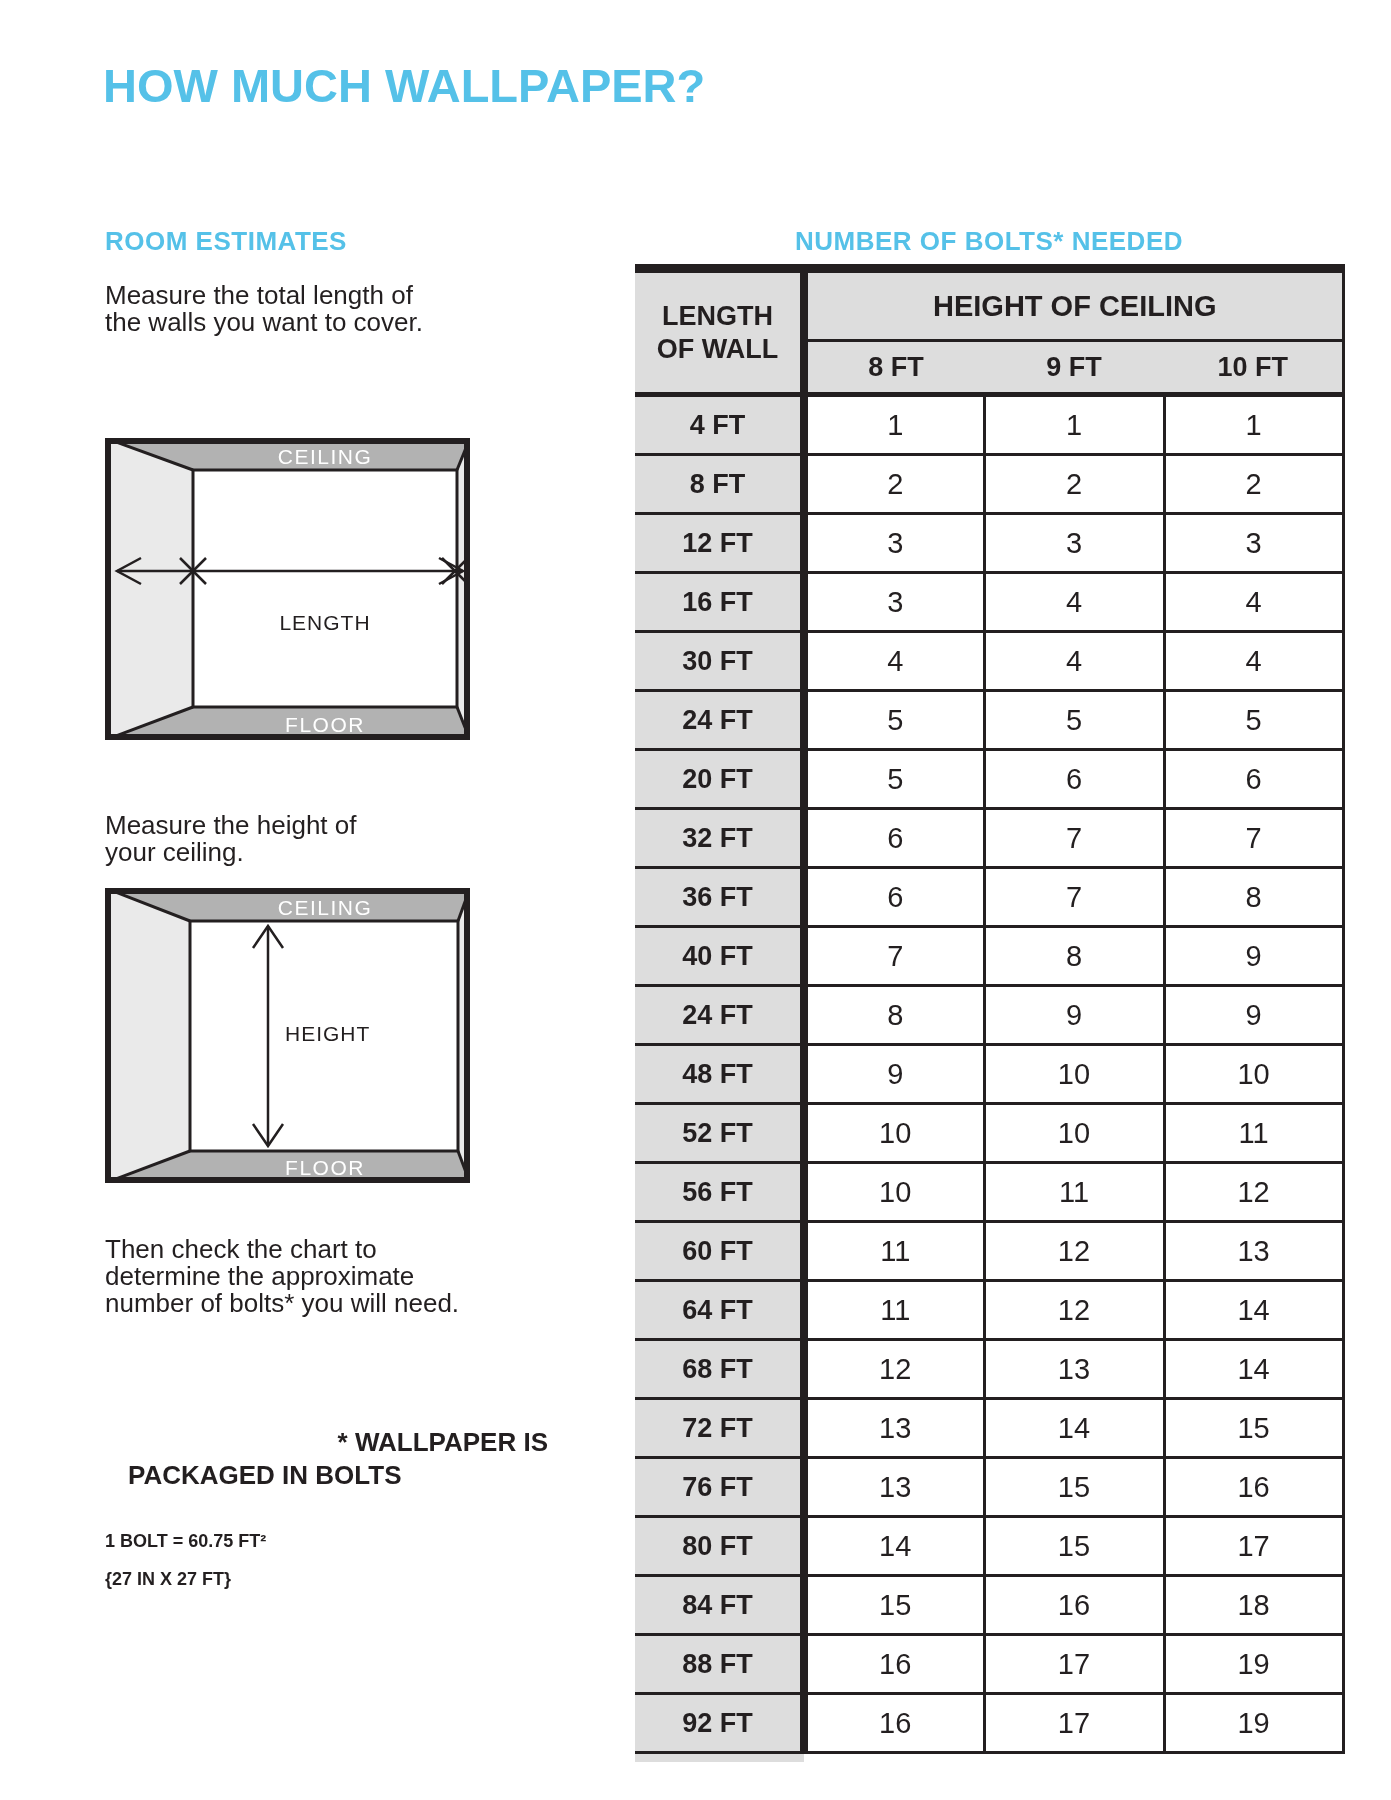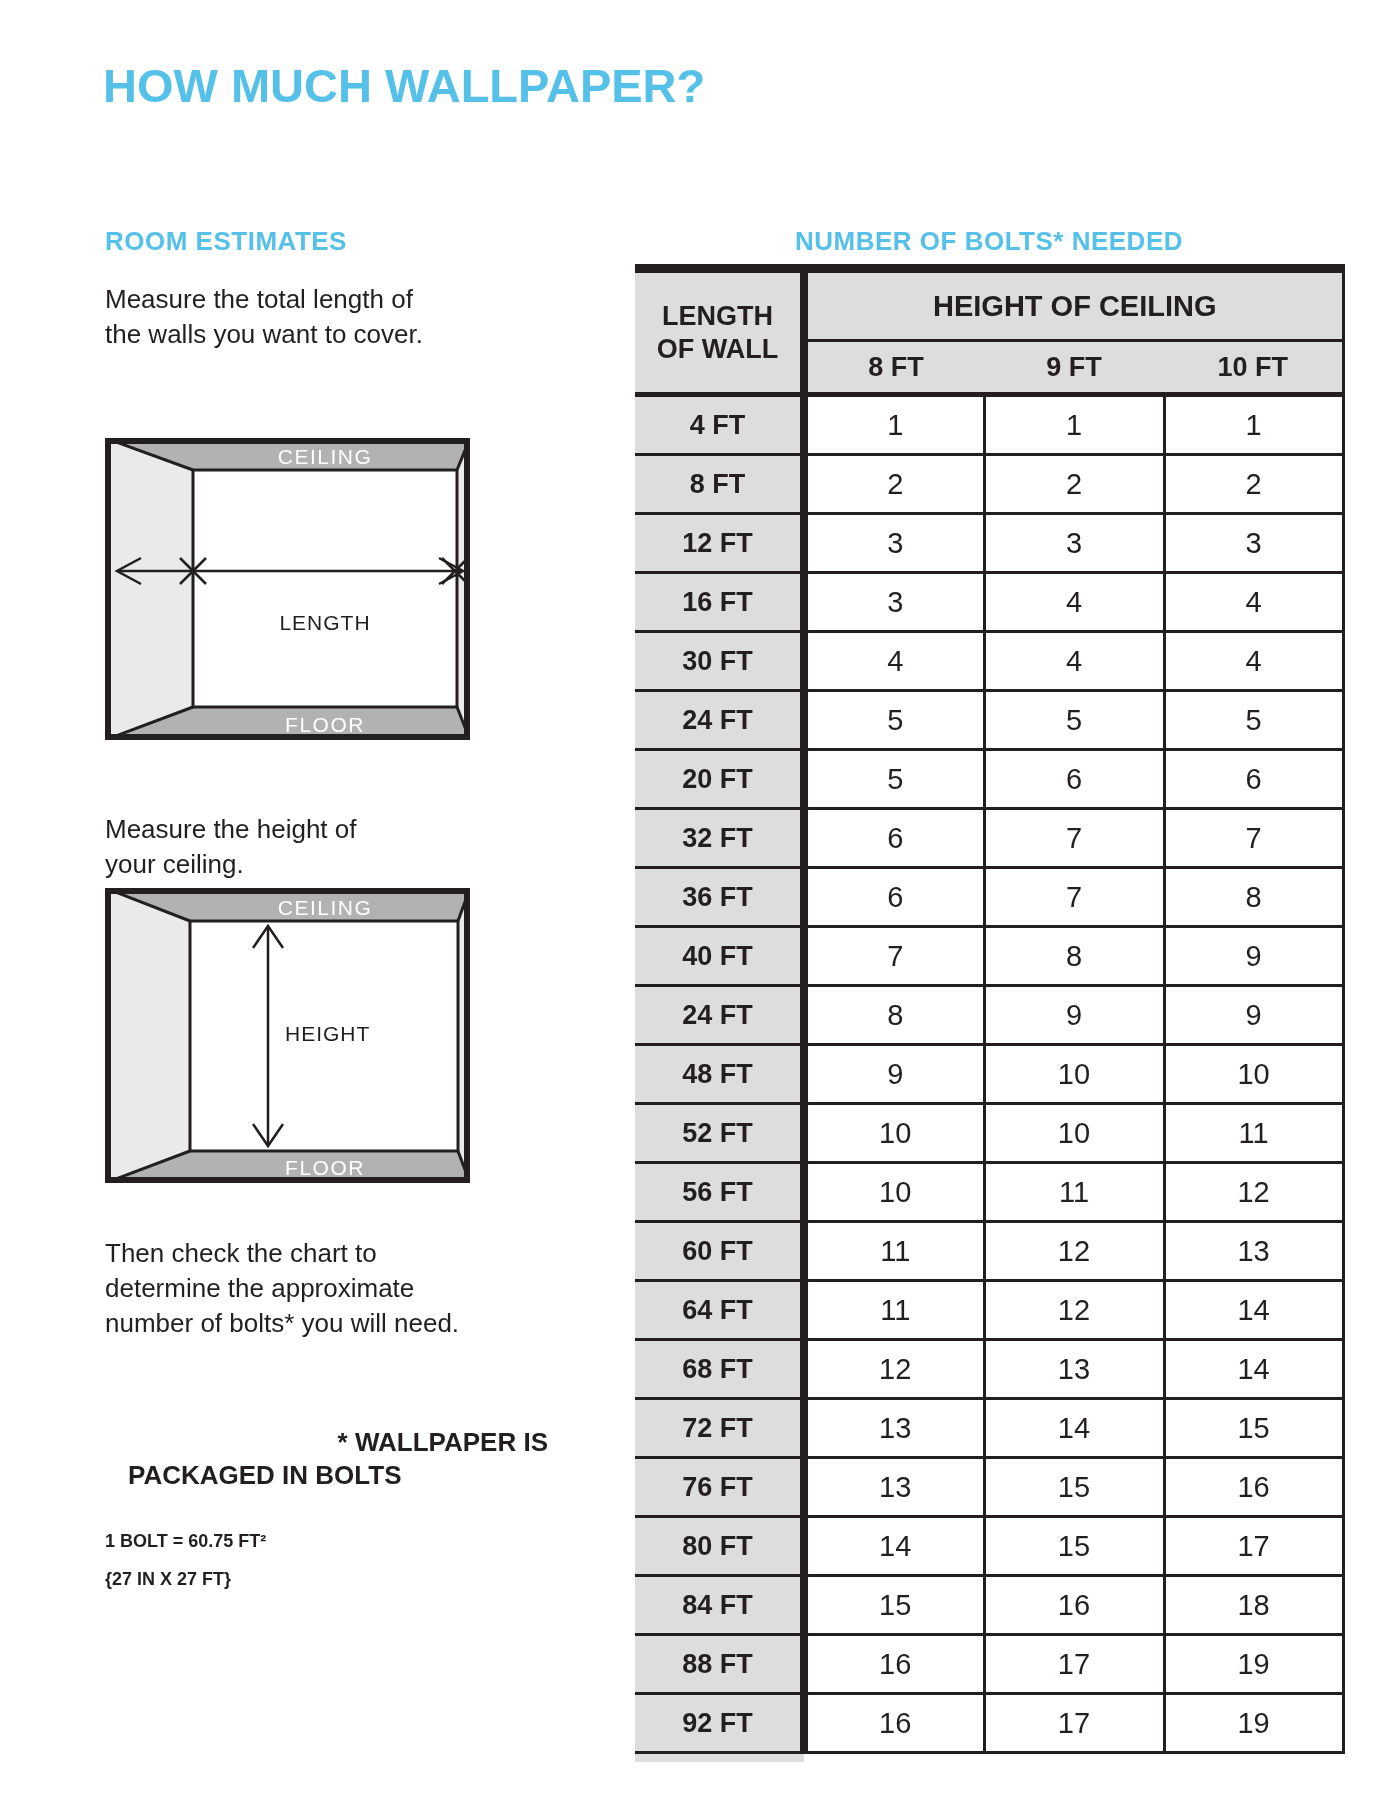--- a/index.html
+++ b/index.html
@@ -27,21 +27,21 @@
   }
   .section-heading{
     position:absolute;
     font-size:26px;font-weight:bold;color:var(--blue);
     letter-spacing:0.5px;
   }
   .h-left{left:72px;top:226px;text-align:right;}
   .h-right{left:602px;top:226px;width:708px;text-align:center;}
   .body-text{
     position:absolute;left:72px;width:420px;
-    font-size:26px;line-height:35px;color:var(--ink);
+    font-size:26px;line-height:27px;color:var(--ink);
   }
   .p1{top:282px;}
   .p2{top:812px;}
   .p3{top:1236px;}
   .note{
     position:absolute;left:72px;top:1426px;width:420px;
     font-size:26px;font-weight:bold;line-height:33px;
     padding-left:23px;
   }
   .note .l1{text-indent:-23px;text-align:right;}

